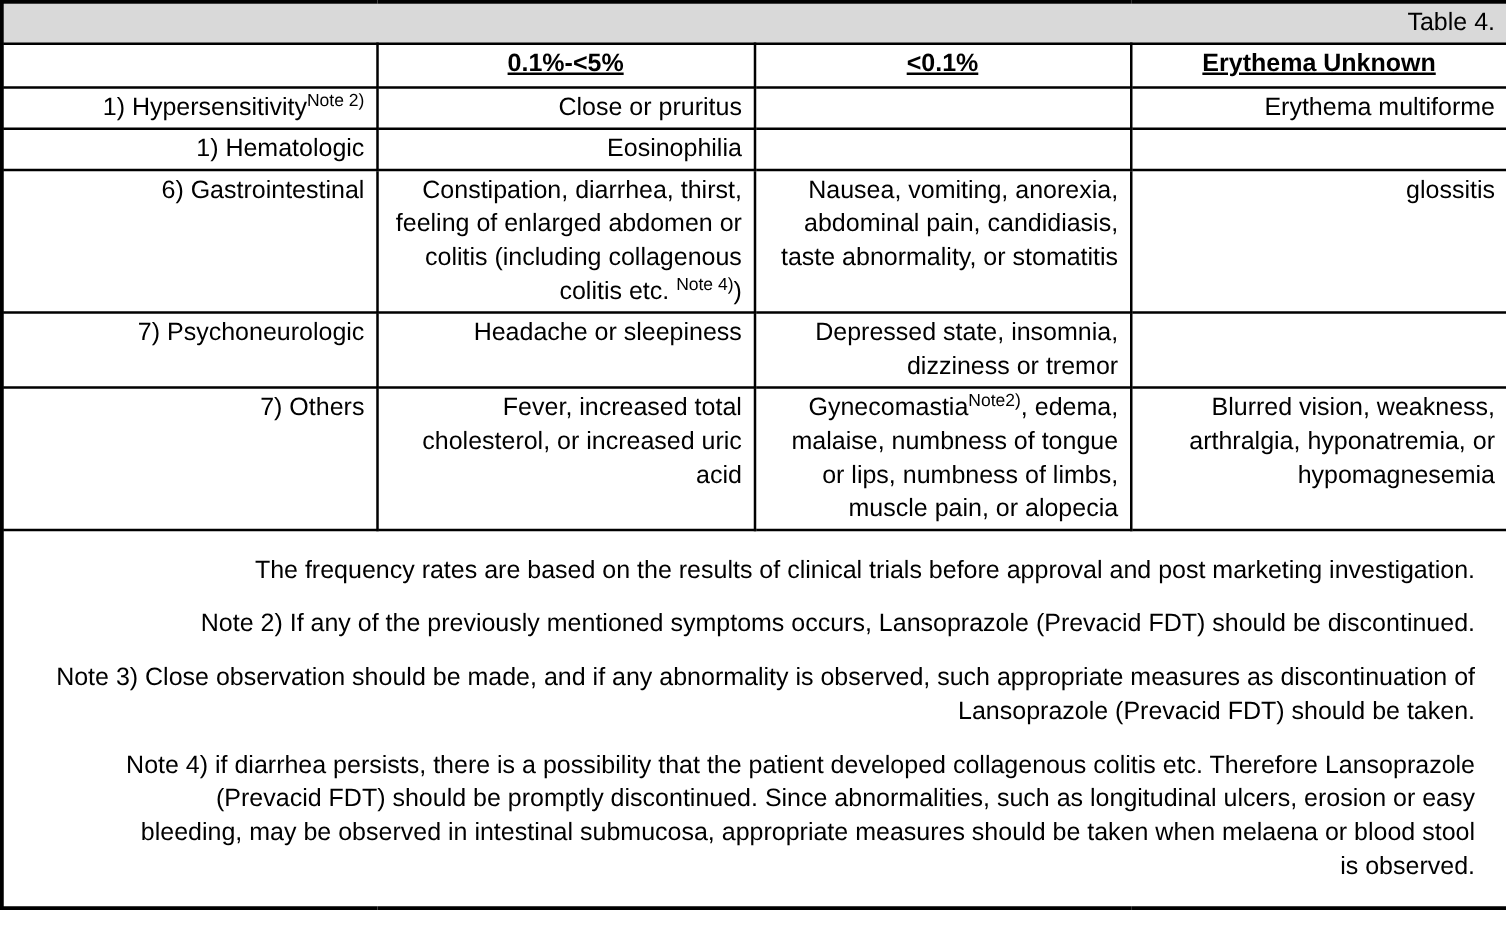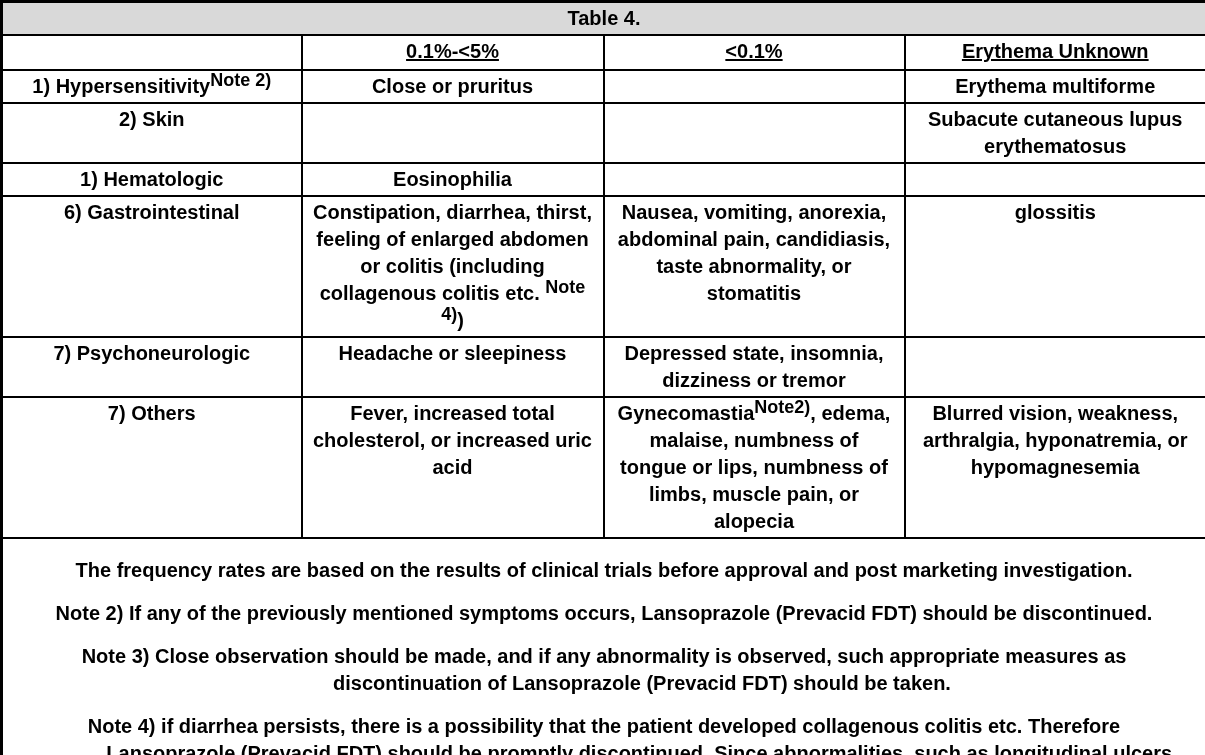--- a/index.html
+++ b/index.html
@@ -17,41 +17,41 @@
     font-family: "Liberation Sans", sans-serif;
     font-size: 20px;
     color: #000000;
     background: #ffffff;
   }
   .main-table td, .main-table th {
     border: 2px solid #000000;
     vertical-align: top;
     padding: 2px 9px 2px 9px;
     line-height: 27px;
-    text-align: center;
-    font-weight: bold;
+    text-align: right;
+    font-weight: normal;
     overflow: hidden;
   }
   .main-table { border: 3px solid #000000; }
   .title-cell {
     background: #d9d9d9;
     font-weight: bold;
     height: 25px;
     line-height: 25px;
     vertical-align: middle;
   }
   .header-row th {
     text-align: center;
     font-weight: bold;
     height: 29px;
     text-decoration: underline;
   }
   .header-row th.cat-col { text-align: left; }
   sup {
-    font-size: 18px;
+    font-size: 14px;
     line-height: 0;
     vertical-align: baseline;
     position: relative;
     top: -7px;
   }
   .footnotes-cell {
     padding: 2px 9px 4px 9px;
     height: 211px;
   }
   .footnotes-cell p.note {
@@ -84,26 +84,20 @@
       <th>Erythema Unknown</th>
     </tr>
   </thead>
   <tbody id="table-body">
       <tr style="height: 29px;">
         <td>1) Hypersensitivity<sup>Note 2)</sup></td>
         <td>Close or pruritus</td>
         <td></td>
         <td>Erythema multiforme</td>
       </tr>
-      <tr style="height: 56px;">
-        <td>2) Skin</td>
-        <td></td>
-        <td></td>
-        <td>Subacute cutaneous lupus erythematosus</td>
-      </tr>
       <tr style="height: 29px;">
         <td>1) Hematologic</td>
         <td>Eosinophilia</td>
         <td></td>
         <td></td>
       </tr>
       <tr style="height: 109px;">
         <td>6) Gastrointestinal</td>
         <td>Constipation, diarrhea, thirst, feeling of enlarged abdomen or colitis (including collagenous colitis etc. <sup>Note 4)</sup>)</td>
         <td>Nausea, vomiting, anorexia, abdominal pain, candidiasis, taste abnormality, or stomatitis</td>

